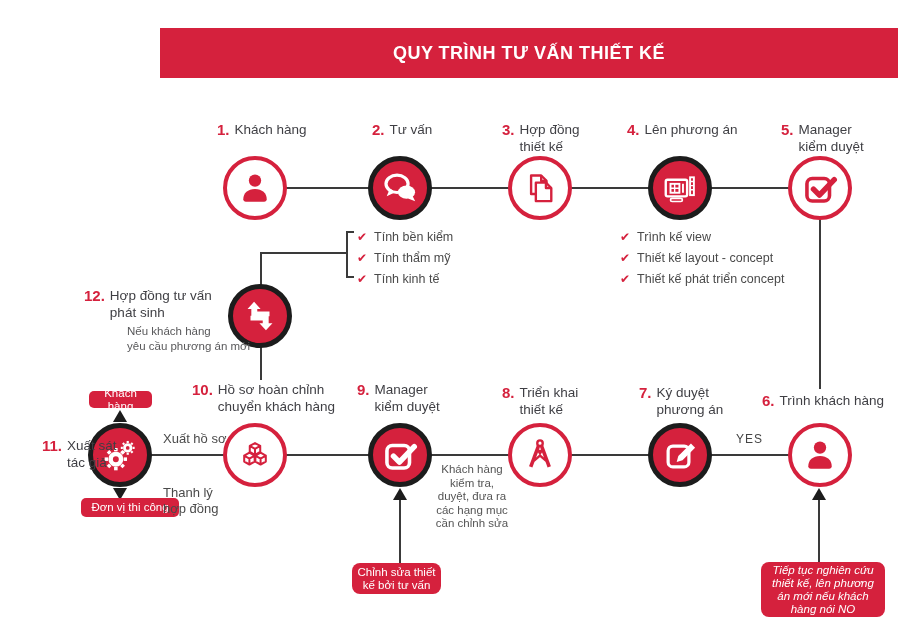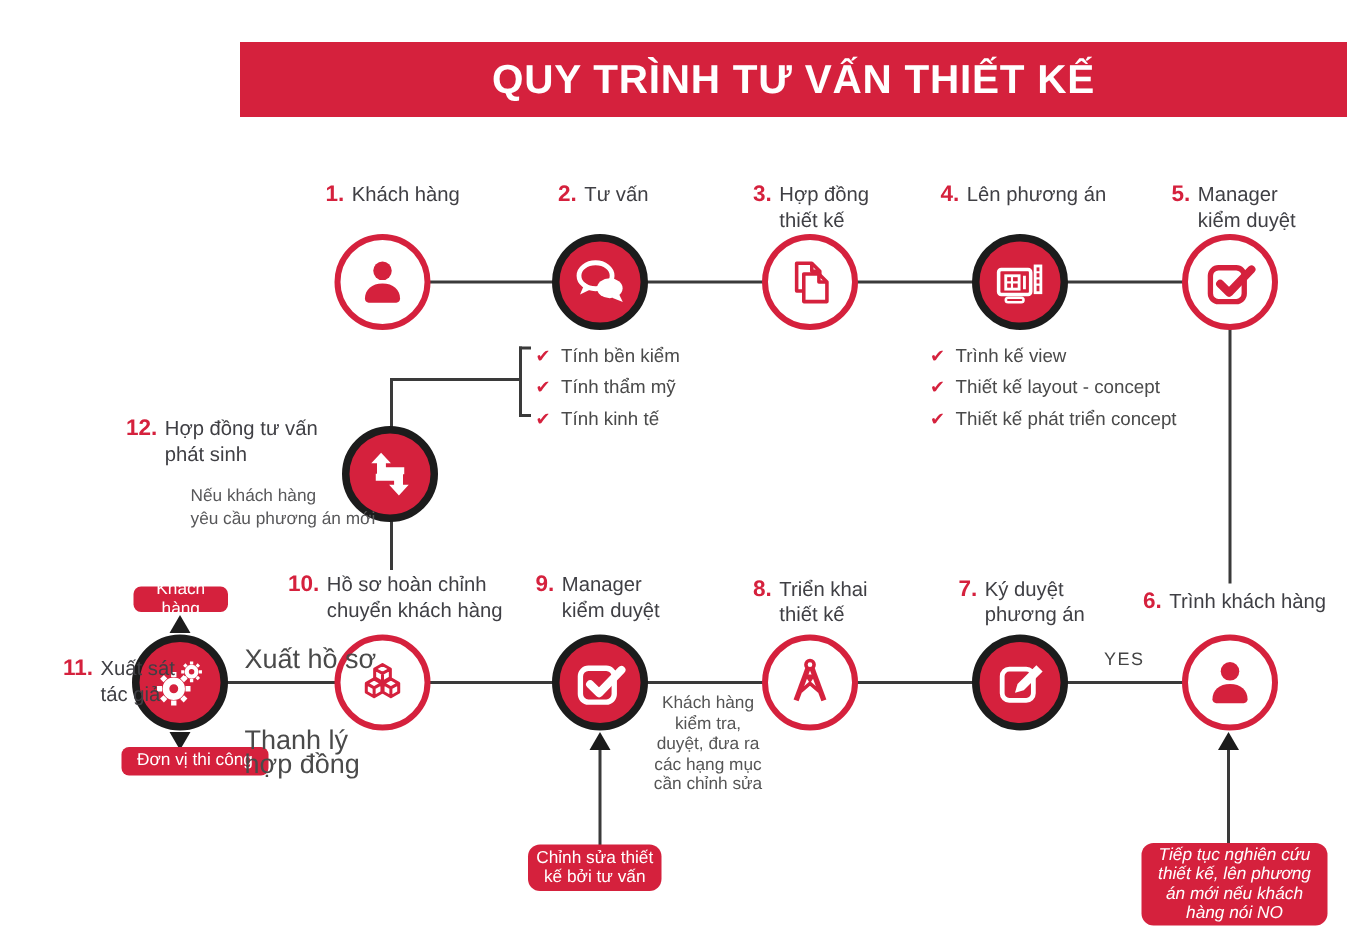--- a/index.html
+++ b/index.html
@@ -7,21 +7,21 @@
     --ring:#1c1c1c;
     --line:#3a3a3a;
     --text:#3f3f44;
     --muted:#58585a;
   }
   html,body{margin:0;padding:0;background:#fff;}
   .canvas{position:relative;width:898px;height:632px;background:#fff;overflow:hidden;
           font-family:"Liberation Sans","DejaVu Sans",sans-serif;}
   .banner{position:absolute;left:160px;top:28px;width:738px;height:50px;background:var(--red);
           color:#fff;display:flex;align-items:center;justify-content:center;
-          font-weight:bold;font-size:27px;letter-spacing:.5px;}
+          font-weight:bold;font-size:18px;letter-spacing:.5px;}
   .circle{position:absolute;width:64px;height:64px;border-radius:50%;box-sizing:border-box;
           display:flex;align-items:center;justify-content:center;z-index:2;}
   .circle.white{background:#fff;border:4px solid var(--red);color:var(--red);}
   .circle.redfill{background:var(--red);border:5px solid var(--ring);color:#fff;}
   .circle svg{width:38px;height:38px;display:block;}
   .hline{position:absolute;height:2px;background:var(--line);z-index:1;}
   .vline{position:absolute;width:2px;background:var(--line);z-index:1;}
   .steplabel{position:absolute;display:flex;align-items:flex-start;gap:5px;z-index:3;}
   .num{color:var(--red);font-weight:bold;font-size:15px;line-height:17px;}
   .lbl{color:var(--text);font-size:13.5px;line-height:17px;}
@@ -32,21 +32,21 @@
   .check-item{display:flex;align-items:baseline;gap:7px;font-size:12.5px;color:#4a4a4a;line-height:21px;}
   .tick{color:var(--red);font-weight:bold;font-size:12px;}
   .tag{position:absolute;background:var(--red);color:#fff;border-radius:5px;font-size:11.5px;
        line-height:13px;display:flex;align-items:center;justify-content:center;text-align:center;
        padding:3px 6px;box-sizing:border-box;z-index:3;}
   .bigbox{border-radius:8px;}
   .arrow-up{position:absolute;width:0;height:0;border-left:7px solid transparent;
             border-right:7px solid transparent;border-bottom:12px solid var(--ring);z-index:2;}
   .arrow-down{position:absolute;width:0;height:0;border-left:7px solid transparent;
             border-right:7px solid transparent;border-top:12px solid var(--ring);z-index:2;}
-  .plain{position:absolute;color:#4a4a4a;font-size:18px;line-height:16px;z-index:3;}
+  .plain{position:absolute;color:#4a4a4a;font-size:13px;line-height:16px;z-index:3;}
   .plain span{display:block;}
   .center{text-align:center;}
   .yes{font-size:12px;letter-spacing:1px;color:#444;}
 </style>
 </head>
 <body>
 
 <div class="canvas">
 
   <div class="banner">
@@ -167,21 +167,21 @@
     <div class="check-item">
         <span class="tick">✔</span>
         <span>Thiết kế layout - concept</span>
       </div>
     <div class="check-item">
         <span class="tick">✔</span>
         <span>Thiết kế phát triển concept</span>
       </div>
   </div>
 
-  <div class="steplabel" style="left:84px;top:277px;">
+  <div class="steplabel" style="left:84px;top:287px;">
     <span class="num">12.</span>
     <span class="lbl">
         <span>Hợp đồng tư vấn</span>
         <span>phát sinh</span>
       </span>
   </div>
   <div class="subnote" style="left:127px;top:324px;">
     <span>Nếu khách hàng</span>
     <span>yêu cầu phương án mới</span>
   </div>

